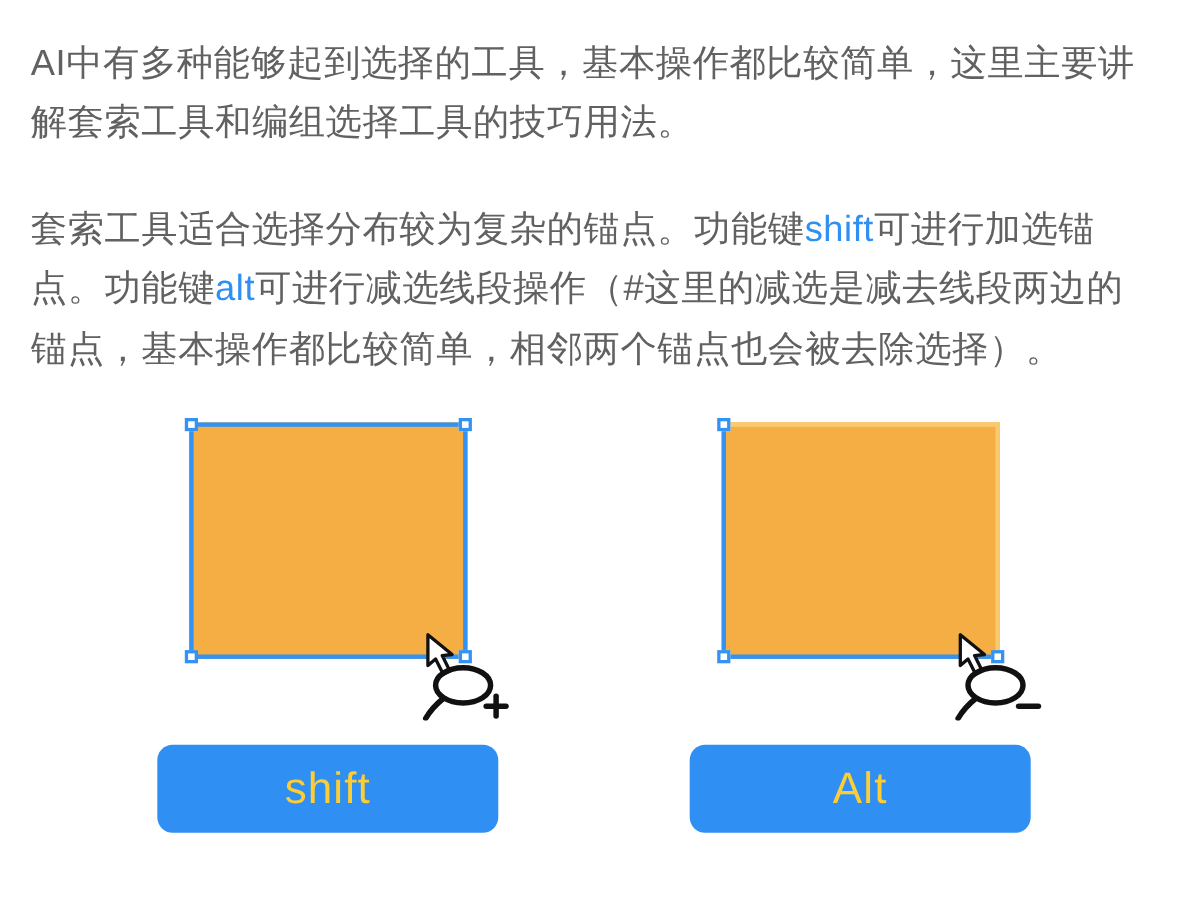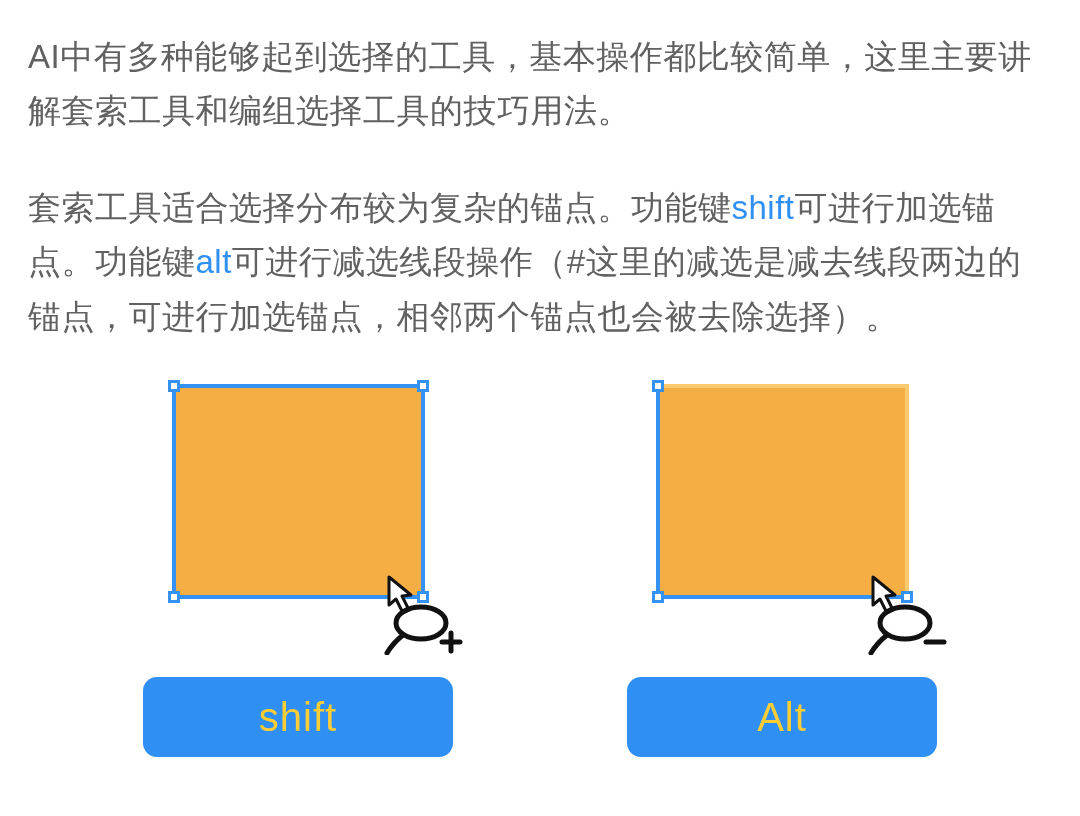--- a/index.html
+++ b/index.html
@@ -91,21 +91,21 @@
   }
 </style>
 </head>
 <body>
 
 <div class="page">
 
   <p class="para">AI中有多种能够起到选择的工具，基本操作都比较简单，这里主要讲解套索工具和编组选择工具的技巧用法。</p>
 
   <p class="para2">
-    <span>套索工具适合选择分布较为复杂的锚点。功能键</span><span class="kw">shift</span><span>可进行加选锚点。功能键</span><span class="kw">alt</span><span>可进行减选线段操作（#这里的减选是减去线段两边的锚点，可进行加选锚点，相邻两个锚点也会被去除选择）。</span>
+    <span>套索工具适合选择分布较为复杂的锚点。功能键</span><span class="kw">shift</span><span>可进行加选锚点。功能键</span><span class="kw">alt</span><span>可进行减选线段操作（#这里的减选是减去线段两边的锚点，基本操作都比较简单，相邻两个锚点也会被去除选择）。</span>
   </p>
 
   <div class="figs">
 
     <div class="figblock">
       <div class="sel">
         <div class="h tl"></div>
         <div class="h tr"></div>
         <div class="h bl"></div>
         <div class="h br"></div>

